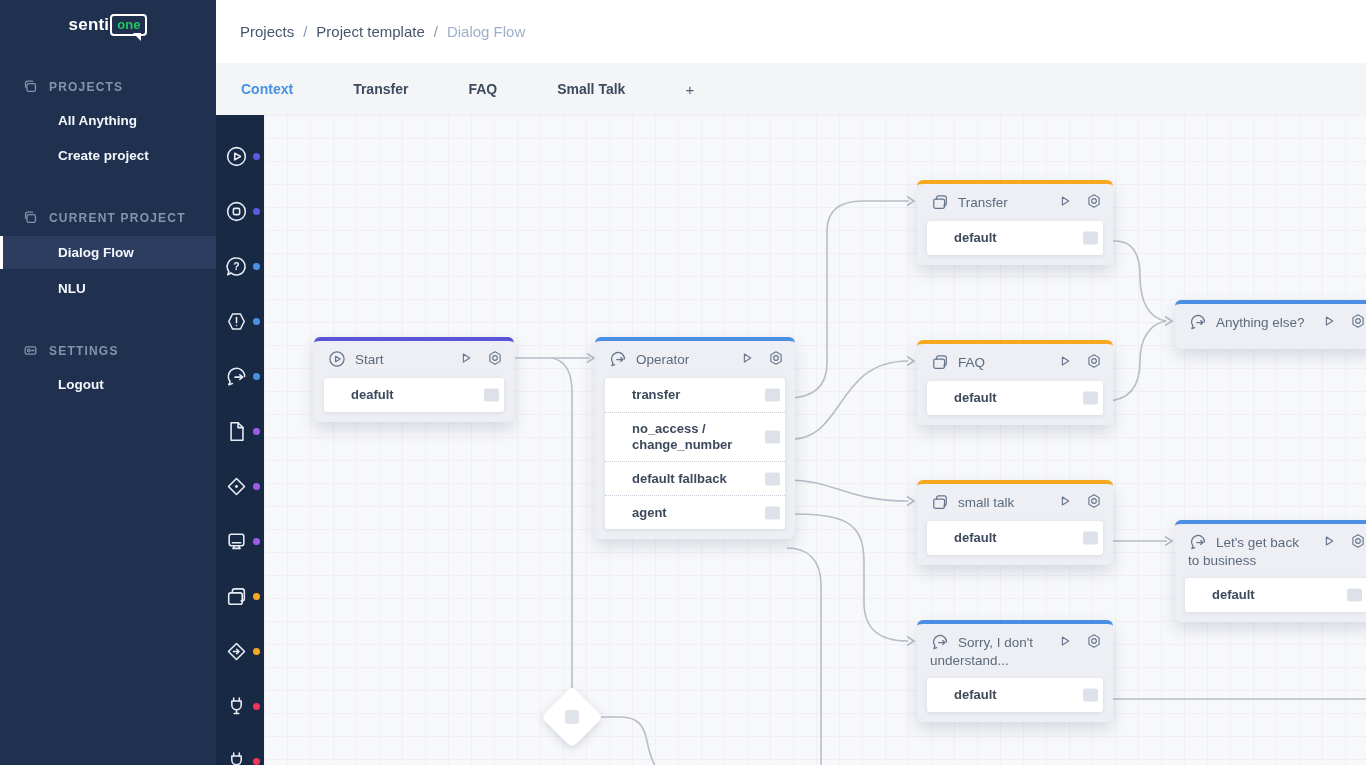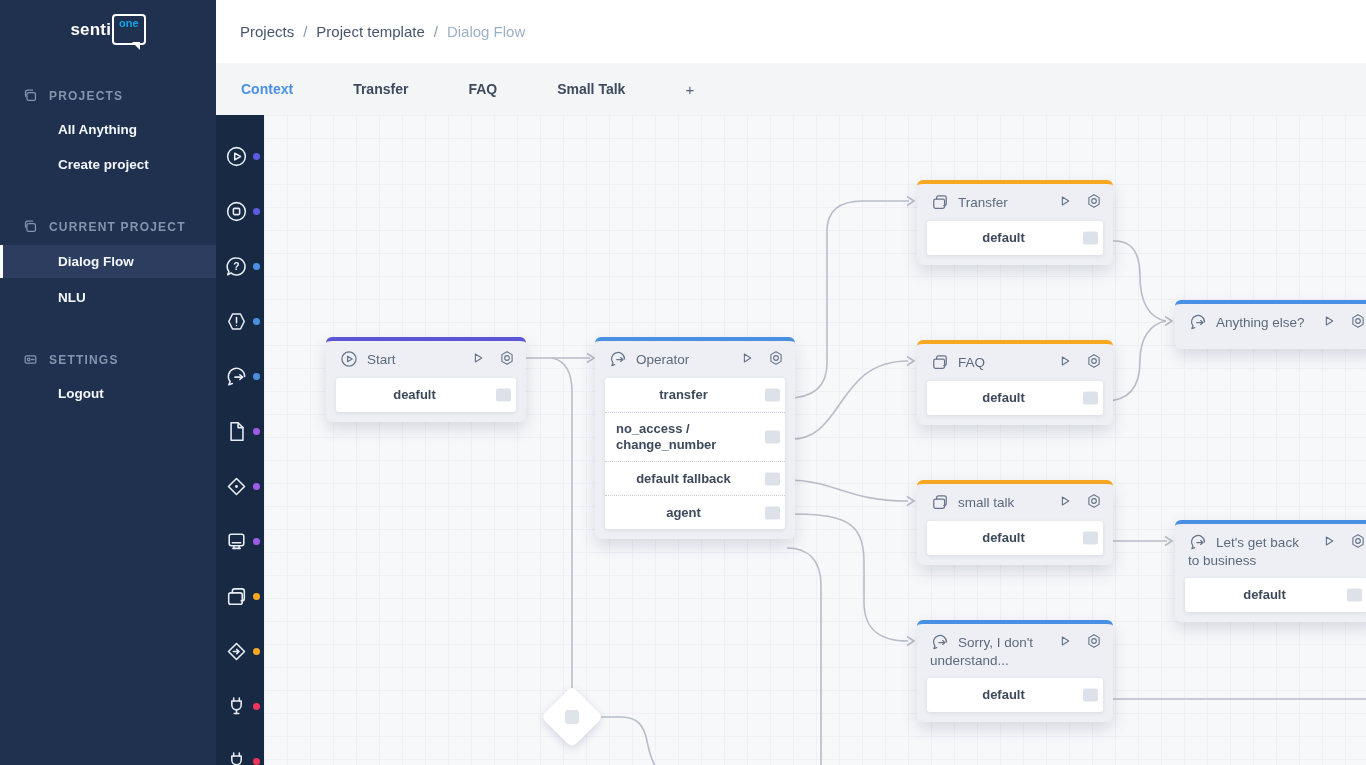--- a/index.html
+++ b/index.html
@@ -3,21 +3,21 @@
 <meta charset="utf-8">
 <style>
   * { margin:0; padding:0; box-sizing:border-box; }
   html,body { width:1366px; height:765px; overflow:hidden; font-family:"Liberation Sans", sans-serif; background:#fff; }
   .app { display:flex; width:1366px; height:765px; }
 
   
   .sidebar { width:216px; height:765px; background:#203150; color:#fff; flex:none; display:flex; flex-direction:column; }
   .logo { margin:14px auto 26px; display:flex; align-items:center; gap:1px; }
   .logo-prefix { font-size:17px; font-weight:700; letter-spacing:.2px; color:#fff; }
-  .logo-box { position:relative; border:2px solid #fff; border-radius:4px; padding:1px 5px 14px; font-size:11px; font-weight:700; color:#0ea5e9; }
+  .logo-box { position:relative; border:2px solid #fff; border-radius:4px; padding:1px 5px 2px; font-size:13px; font-weight:700; color:#22c55e; }
   .logo-box::after { content:""; position:absolute; right:4px; bottom:-7px; width:0; height:0; border-left:8px solid transparent; border-top:8px solid #fff; }
   .side-section { margin-top:10px; }
   .side-heading { display:flex; align-items:center; gap:10px; padding:6px 0 6px 22px; color:#8494ac; font-size:12px; font-weight:700; letter-spacing:1.2px; }
   .side-heading svg { width:17px; height:17px; color:#8494ac; }
   .side-item { padding:8px 0 8px 58px; font-size:13.5px; font-weight:700; color:#f4f7fb; margin:4px 0; cursor:pointer; }
   .side-item.active { background:#2c3d60; border-left:3px solid #fff; padding-left:55px; padding-top:9px; padding-bottom:9px; }
   .side-gap { height:18px; }
 
   
   .main { flex:1; display:flex; flex-direction:column; min-width:0; }
@@ -43,21 +43,21 @@
   #wires { position:absolute; inset:0; width:100%; height:100%; }
   #wires path { fill:none; stroke:#b8bdc8; stroke-width:1.6; }
 
   
   .node { position:absolute; background:#edeff4; border-radius:6px; box-shadow:0 7px 16px rgba(44,62,99,.16); border-top:4px solid #4a90e2; }
   .nd-head { position:relative; padding:8px 70px 7px 13px; min-height:34px; color:#5c6a7d; font-size:13.5px; line-height:17px; }
   .nd-head .t-icon { width:20px; height:20px; vertical-align:-5px; margin-right:8px; color:#67748a; }
   .nd-btns { position:absolute; top:8px; right:10px; display:flex; gap:11px; }
   .nd-btns svg { width:18px; height:18px; color:#67748a; cursor:pointer; }
   .nd-card { margin:2px 10px 10px; background:#fff; border-radius:3px; box-shadow:0 1px 4px rgba(30,40,70,.10); }
-  .nd-row { position:relative; padding:8px 34px 8px 11px; font-size:13px; font-weight:700; color:#3e4a5c; line-height:16px; min-height:34px; display:flex; align-items:center;justify-content:center; }
+  .nd-row { position:relative; padding:8px 34px 8px 27px; font-size:13px; font-weight:700; color:#3e4a5c; line-height:16px; min-height:34px; display:flex; align-items:center; }
   .nd-row + .nd-row { border-top:1px dotted #c9cfda; }
   .handle { position:absolute; right:5px; top:50%; transform:translateY(-50%); width:15px; height:13px; border-radius:2px; background:#dde2ea; cursor:crosshair; }
 
   .diamond { position:absolute; width:44px; height:44px; background:#fff; border-radius:6px; transform:rotate(45deg); box-shadow:2px 2px 8px rgba(44,62,99,.18); display:flex; align-items:center; justify-content:center; cursor:pointer; }
   .diamond .inner { width:14px; height:14px; border-radius:3px; background:#dfe3ea; transform:rotate(-45deg); }
 </style>
 </head>
 <body>
 
 <div class="app">
@@ -238,21 +238,21 @@
             <path d="M841,426 C869,426 873,426 903,426" stroke="#b8bdc8"></path>
             <path d="M841,584 H1102" stroke="#b8bdc8"></path>
             <path d="M323,238.5 L330,243 L323,247.5" stroke="#b8bdc8"></path>
             <path d="M643,81.5 L650,86 L643,90.5" stroke="#b8bdc8"></path>
             <path d="M643,241.5 L650,246 L643,250.5" stroke="#b8bdc8"></path>
             <path d="M643,381.5 L650,386 L643,390.5" stroke="#b8bdc8"></path>
             <path d="M643,521.5 L650,526 L643,530.5" stroke="#b8bdc8"></path>
             <path d="M901,201.5 L908,206 L901,210.5" stroke="#b8bdc8"></path>
             <path d="M901,421.5 L908,426 L901,430.5" stroke="#b8bdc8"></path>
           </svg>
-      <article class="node" style="left: 62px; top: 222px; width: 200px; border-top-color: rgb(90, 84, 214);">
+      <article class="node" style="left: 50px; top: 222px; width: 200px; border-top-color: rgb(90, 84, 214);">
             <header class="nd-head">
        <svg class="t-icon" viewBox="0 0 24 24" fill="none" stroke="currentColor" stroke-width="1.5" stroke-linecap="round" stroke-linejoin="round">
                 <circle cx="12" cy="12" r="8.5"></circle>
                 <path d="M10.3 8.8 L15.8 12 L10.3 15.2 Z"></path>
               </svg><span>Start</span>
        <span class="nd-btns">
          <span><svg class="" viewBox="0 0 24 24" fill="none" stroke="currentColor" stroke-width="1.5" stroke-linecap="round" stroke-linejoin="round">
                     <path d="M8.5 6.8 L17 12 L8.5 17.2 Z"></path>
                   </svg></span>
          <span><svg class="" viewBox="0 0 24 24" fill="none" stroke="currentColor" stroke-width="1.5" stroke-linecap="round" stroke-linejoin="round">

